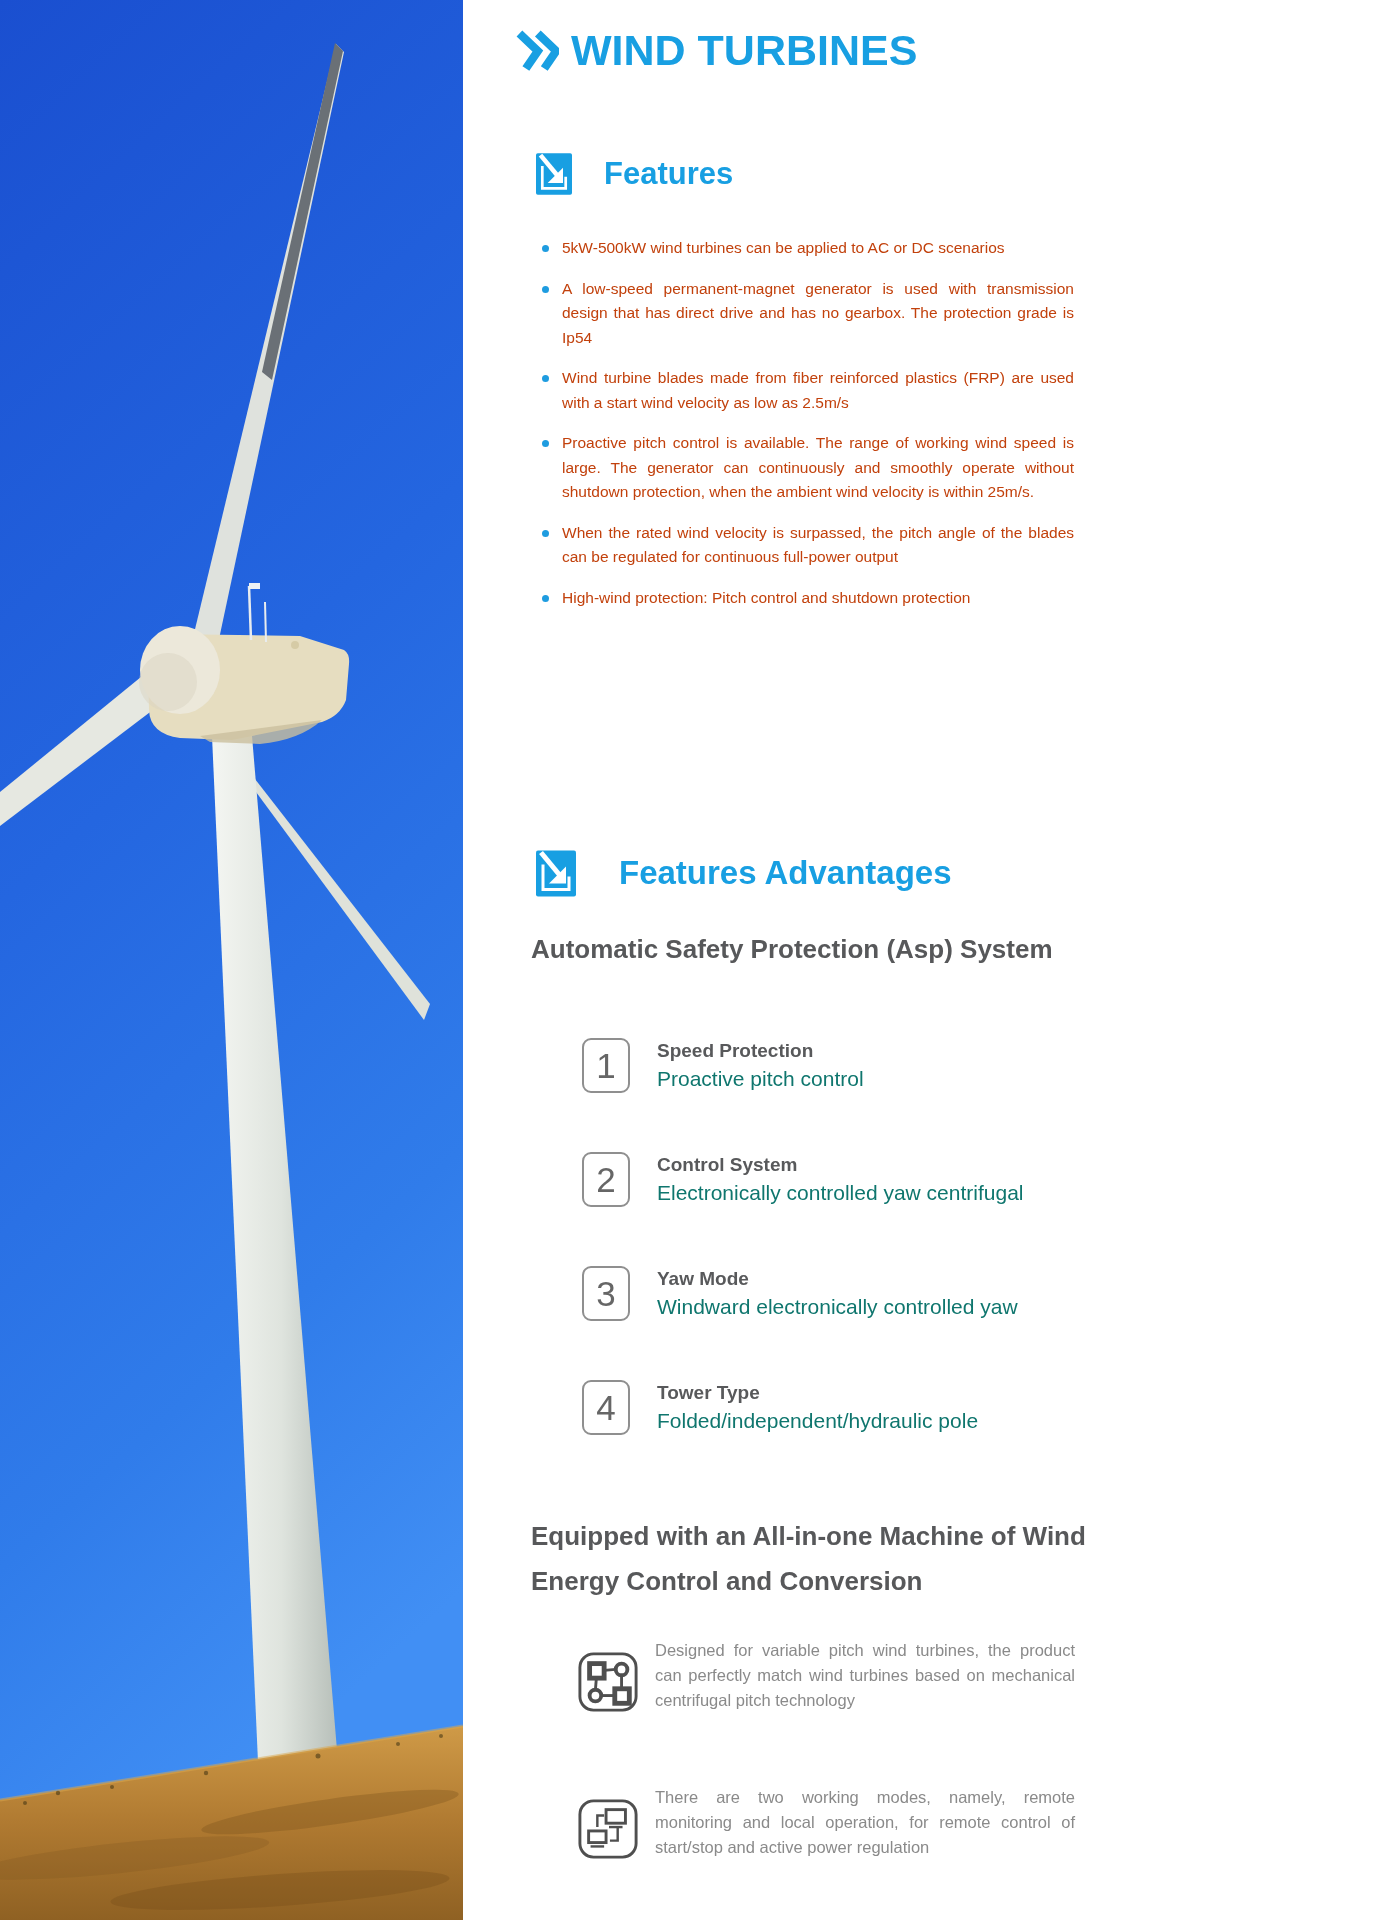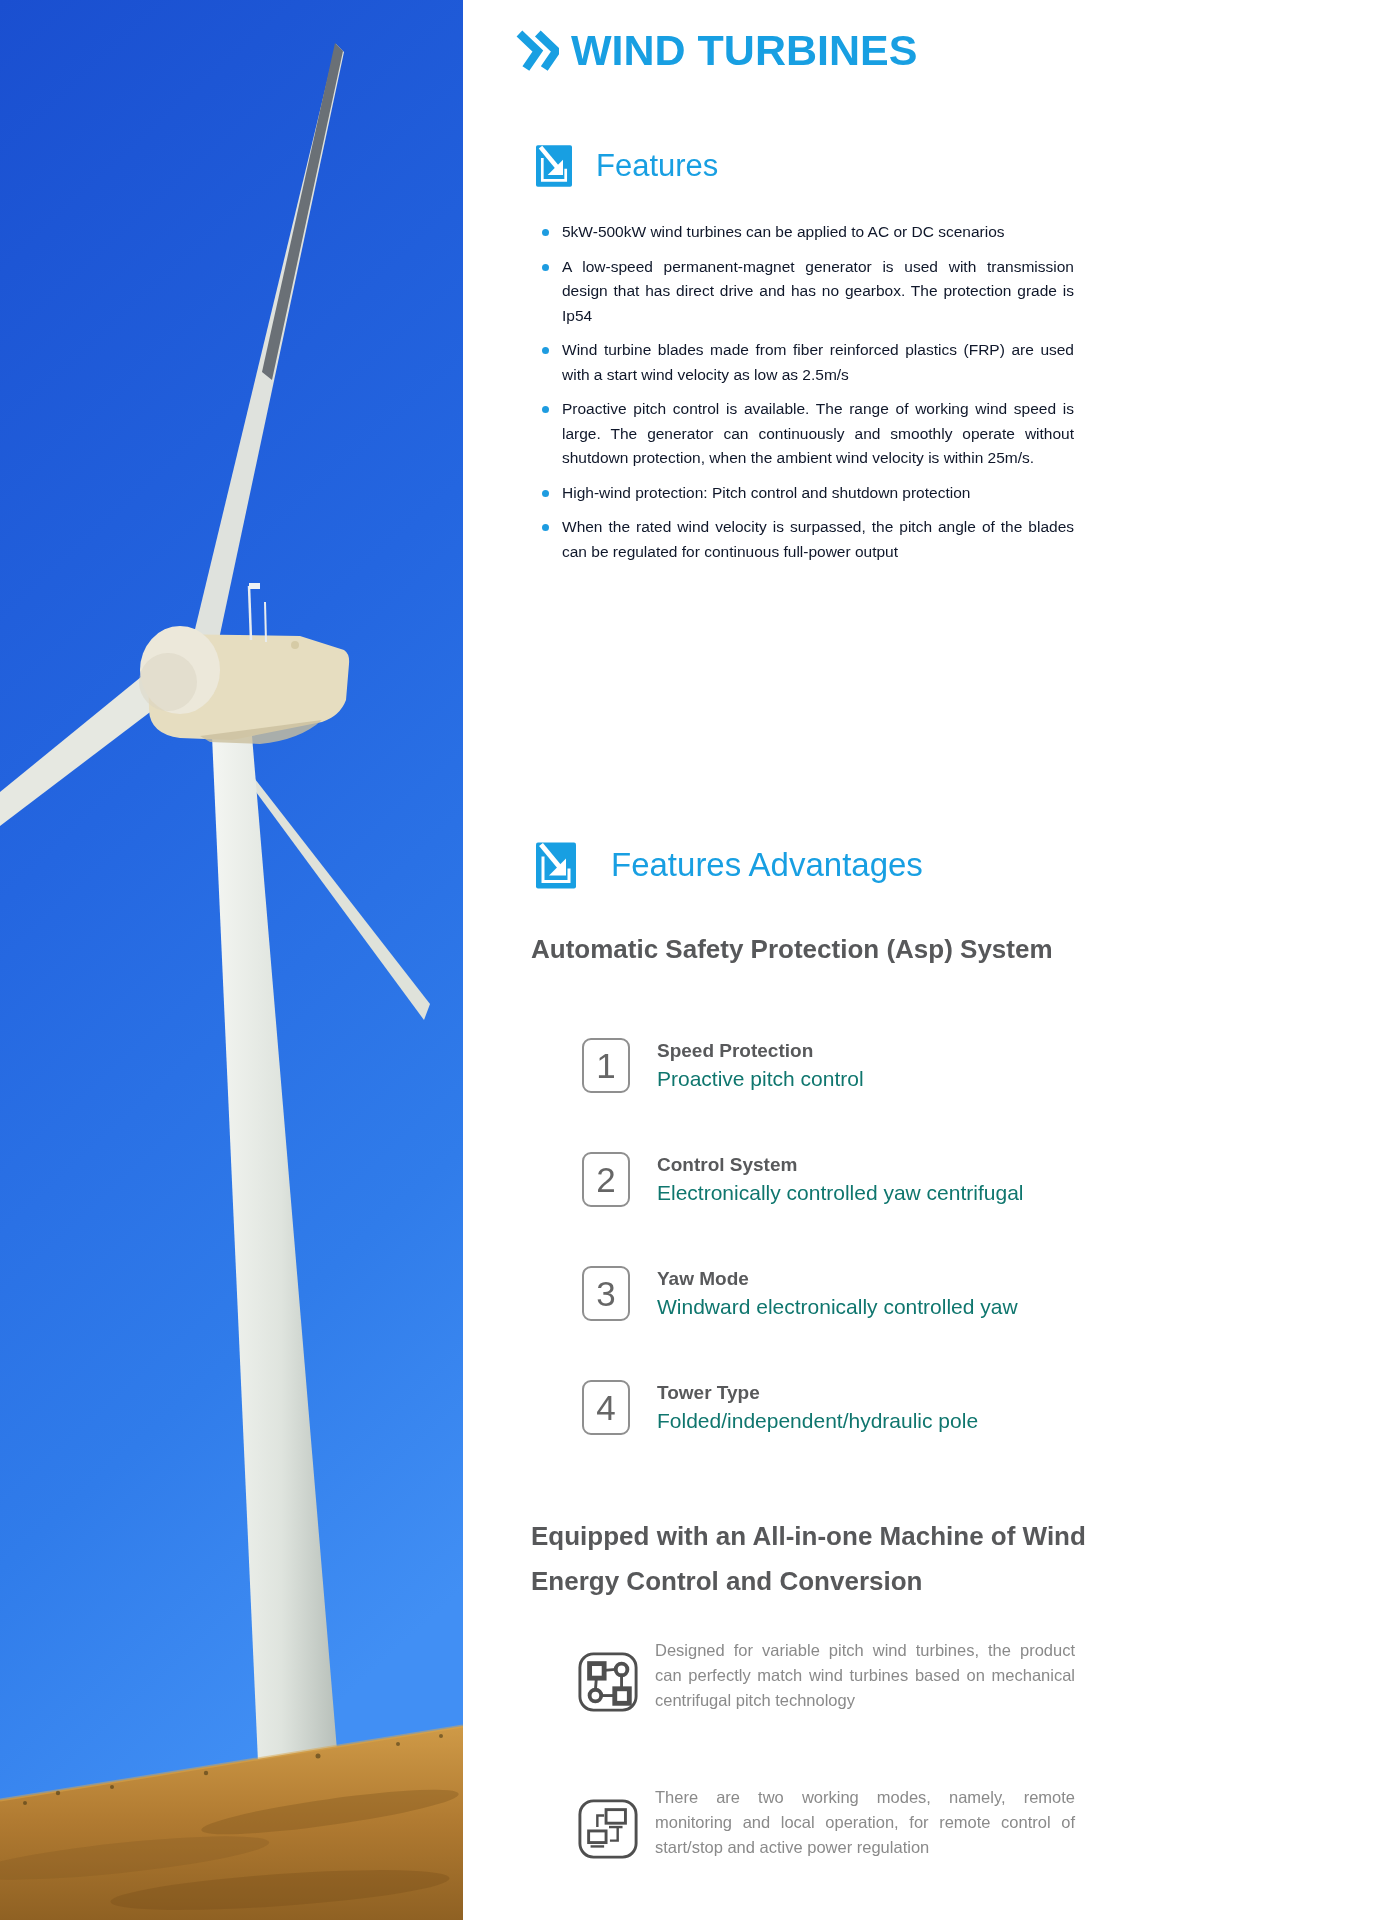--- a/index.html
+++ b/index.html
@@ -9,27 +9,27 @@
   }
   .photo-col{position:absolute;left:0;top:0;width:463px;height:1920px;}
   .content-col{position:absolute;left:463px;top:0;width:820px;height:1920px;background:#ffffff;}
 
   .title-row{position:absolute;left:50px;top:26px;display:flex;align-items:center;gap:12px;}
   .title-row h1{margin:0;font-size:43px;font-weight:800;color:#189fe2;letter-spacing:0px;}
 
   .sec-header{position:absolute;display:flex;align-items:center;}
   .features-header{left:73px;top:140px;gap:16px;}
   .pa-header{left:73px;top:838px;gap:27px;}
-  .sec-header h2{margin:8px;font-weight:400;color:#189fe2;}
+  .sec-header h2{margin:16px;font-weight:700;color:#189fe2;}
   .features-header h2{font-size:31px;}
   .pa-header h2{font-size:33px;}
 
   ul.bullets{position:absolute;left:99px;top:220px;width:512px;margin:0;padding:0;list-style:none;}
   ul.bullets li{
-    position:relative;margin:0 0 10px 0;color:#0f172a;font-size:15.5px;line-height:24.5px;
+    position:relative;margin:16px 0 10px 0;color:#c2410c;font-size:15.5px;line-height:24.5px;
     text-align:justify;
   }
   ul.bullets li::before{
     content:"";position:absolute;left:-20px;top:9px;width:7px;height:7px;border-radius:50%;
     background:#1e9ce0;
   }
 
   .sub-heading{position:absolute;margin:0;color:#57585a;font-weight:800;font-size:26px;}
   .asp-heading{left:68px;top:934px;}
   .equipped-heading{left:68px;top:1514px;width:560px;line-height:45px;}
@@ -129,22 +129,22 @@
       <polygon points="30,33 30,16 13,33" fill="#ffffff"></polygon>
     </svg>
     <h2>Features</h2>
   </div>
 
   <ul class="bullets">
     <li>5kW-500kW wind turbines can be applied to AC or DC scenarios</li>
     <li>A low-speed permanent-magnet generator is used with transmission design that has direct drive and has no gearbox. The protection grade is Ip54</li>
     <li>Wind turbine blades made from fiber reinforced plastics (FRP) are used with a start wind velocity as low as 2.5m/s</li>
     <li>Proactive pitch control is available. The range of working wind speed is large. The generator can continuously and smoothly operate without shutdown protection, when the ambient wind velocity is within 25m/s.</li>
+    <li>When the rated wind velocity is surpassed, the pitch angle of the blades can be regulated for continuous full-power output</li>
     <li>High-wind protection: Pitch control and shutdown protection</li>
-    <li>When the rated wind velocity is surpassed, the pitch angle of the blades can be regulated for continuous full-power output</li>
   </ul>
 
   <div class="sec-header pa-header">
     <svg width="40" height="47" viewBox="0 0 40 46">
       <rect width="40" height="46" rx="2" fill="#189fe2"></rect>
       <polyline points="7,14 7,39 33,39 33,26" stroke="#ffffff" stroke-width="3" fill="none"></polyline>
       <line x1="5" y1="2" x2="24" y2="25" stroke="#ffffff" stroke-width="5"></line>
       <polygon points="30,33 30,16 13,33" fill="#ffffff"></polygon>
     </svg>
     <h2>Features Advantages</h2>

